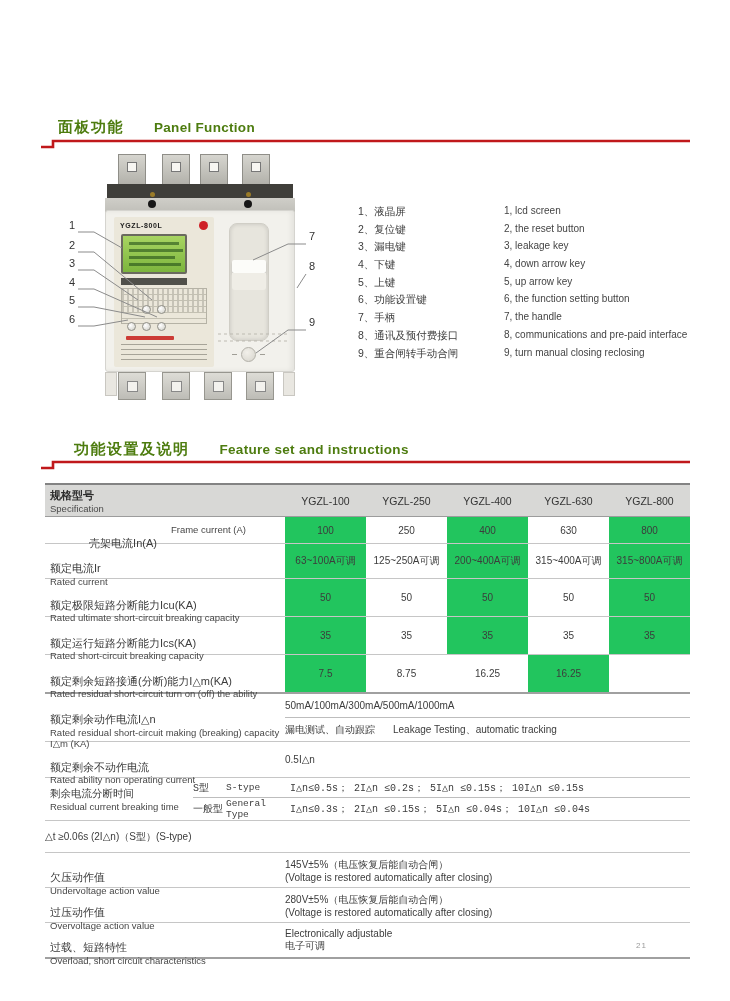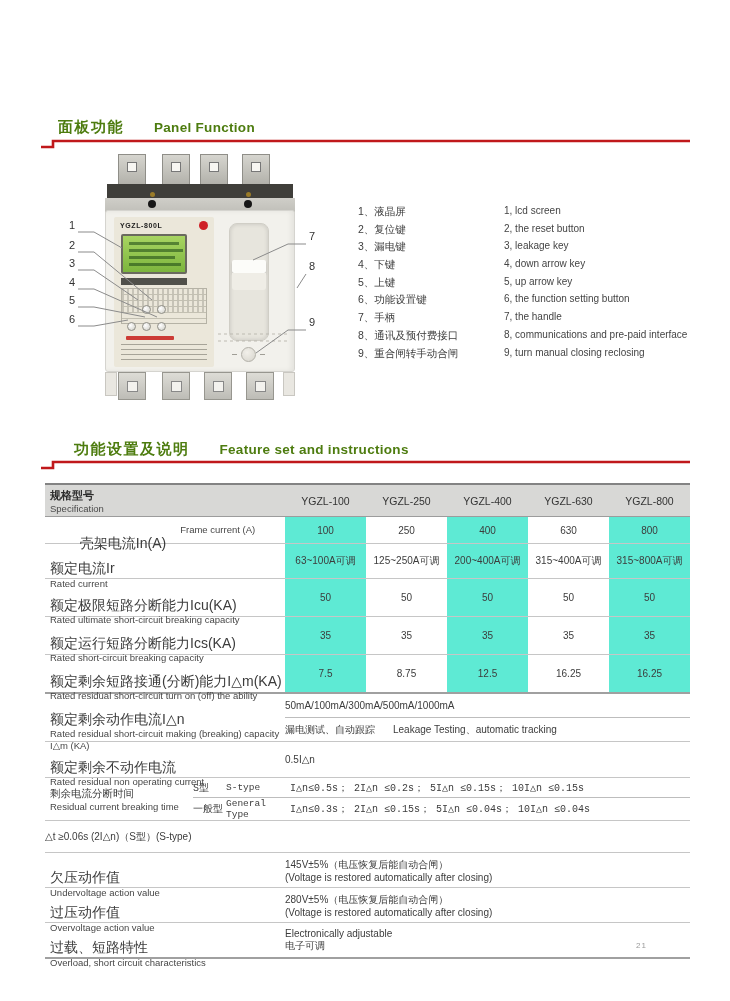--- a/index.html
+++ b/index.html
@@ -54,27 +54,27 @@
   .legend { position:absolute; left:358px; top:205px; width:330px; }
   .legend-row { display:flex; height:17.7px; align-items:flex-start; }
   .legend-row .zh { width:122px; font-size:10.5px; color:#3d3d3d; }
   .legend-row .en { font-size:10px; color:#444;margin-left:24px; }
 
   
   .spec-table { position:absolute; left:45px; top:483px; width:645px; font-size:10px; color:#3c3c3c; }
   .thead { display:flex; align-items:center; background:#d8d8d6; border-top:2px solid #838383; border-bottom:1px solid #9c9c9c; height:31px; }
   .lab { width:240px; padding-left:5px; box-sizing:border-box; }
   .vcol { width:81px; display:flex; align-items:center; justify-content:center; text-align:center; box-sizing:border-box; }
-  .vcol.pink { background:#5eead4; }
+  .vcol.pink { background:#22c55e; }
   .thead .zh { font-weight:bold; font-size:11px; color:#2e2e2e; }
   .thead .en { font-size:9.5px; color:#4a4a4a; }
   .thead .vcol { font-size:10.5px; color:#333; }
   .trow { display:flex; align-items:stretch; border-bottom:1px solid #c6c6c6; }
   .trow .lab { display:flex; flex-direction:column; justify-content:center; }
-  .trow .lab .zh { font-size:14px; line-height:1.25;margin-top:28px; }
+  .trow .lab .zh { font-size:11px; line-height:1.25;margin-top:28px; }
   .trow .lab .en { font-size:9.5px; color:#474747; line-height:1.25; }
   .lab-inline { flex-direction:row !important; align-items:center; gap:14px; }
   .h26{height:26px} .h34{height:34px} .h37{height:37px} .h47{height:47px} .h35{height:35px} .h42{height:42px} .h31{height:31px}
   .thick-bottom { border-bottom:2px solid #a0a0a0; }
   .spanv { flex:1; display:flex; flex-direction:column; justify-content:center; font-size:10px; }
   .subline { display:flex; align-items:center; flex:1; }
   .subline.divided { border-bottom:1px solid #bdbdbd; }
   .bt-label { width:148px; padding-left:5px; box-sizing:border-box; display:flex; flex-direction:column; justify-content:center; }
   .bt-right { flex:1; display:flex; flex-direction:column; }
   .bt-sub { flex:1; display:flex; align-items:center;font-family:Liberation Mono, monospace; }
@@ -297,21 +297,20 @@
       <div class="vcol pink">35</div>
     </div>
 
     <div class="trow h37 thick-bottom">
       <div class="lab">
         <div class="zh">额定剩余短路接通(分断)能力I△m(KA)</div>
         <div class="en">Rated residual short-circuit turn on (off) the ability</div>
       </div>
       <div class="vcol pink">7.5</div>
       <div class="vcol">8.75</div>
-      <div class="vcol pink">12.5</div>
       <div class="vcol">16.25</div>
       <div class="vcol pink">16.25</div>
     </div>
 
     <div class="trow h47">
       <div class="lab">
         <div class="zh">额定剩余动作电流I△n</div>
         <div class="en">Rated residual short-circuit making (breaking) capacity I△m (KA)</div>
       </div>
       <div class="spanv">
@@ -322,21 +321,21 @@
           <span>漏电测试、自动跟踪</span>
           <span class="gap6"></span>
           <span>Leakage Testing、automatic tracking</span>
         </div>
       </div>
     </div>
 
     <div class="trow h35">
       <div class="lab">
         <div class="zh">额定剩余不动作电流</div>
-        <div class="en">Rated residual non operating current</div>
+        <div class="en">Rated ability non operating current</div>
       </div>
       <div class="spanv">
         <div class="subline">
             <span>0.5I△n</span>
           </div>
       </div>
     </div>
 
     <div class="trow h42">
       <div class="bt-label">

